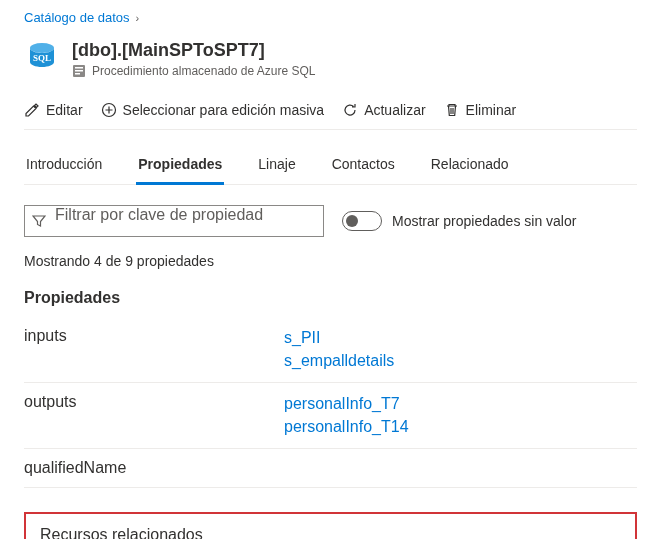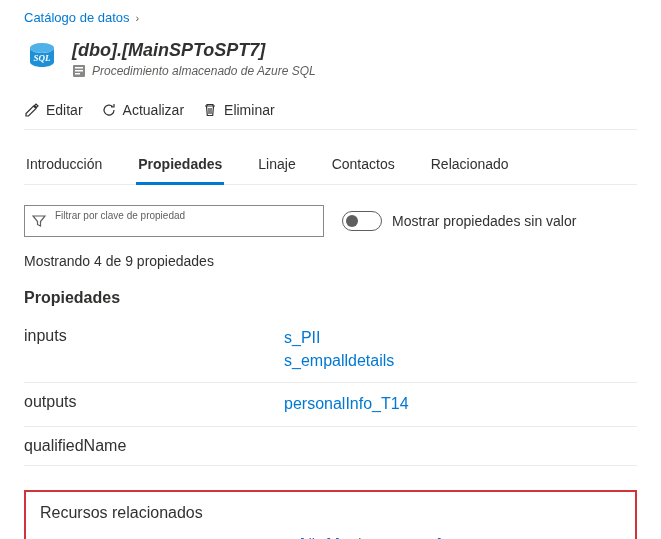--- a/index.html
+++ b/index.html
@@ -1,34 +1,34 @@
 <!DOCTYPE html>
 <html><head>
 <meta charset="utf-8">
 <style>
   * { box-sizing: border-box; margin: 0; padding: 0; }
   body { font-family: "Segoe UI", -apple-system, sans-serif; font-size: 14px; color: #323130; background: #fff; width: 661px; }
   .container { padding: 10px 24px 16px 24px; }
   .breadcrumb { font-size: 13px; color: #0078d4; margin-bottom: 14px; display: flex; align-items: center; gap: 6px; }
   .breadcrumb span { cursor: pointer; }
   .chev { color: #605e5c; font-size: 11px; }
-  .header { display: flex; align-items: flex-start; gap: 12px; margin-bottom: 18px; font-style: italic; }
+  .header { display: flex; align-items: flex-start; gap: 12px; margin-bottom: 18px; }
   .icon-sql { width: 36px; height: 36px; flex-shrink: 0; }
   .title { font-size: 18px; font-weight: 600; color: #323130; line-height: 1.3; }
   .subtitle { font-size: 12px; color: #605e5c; display: flex; align-items: center; gap: 6px; margin-top: 2px; }
   .sub-icon { width: 14px; height: 14px; display:inline-flex; align-items:center; justify-content:center;}
   .toolbar { display: flex; align-items: center; gap: 18px; padding: 6px 0 8px 0; border-bottom: 1px solid #edebe9; margin-bottom: 8px; }
   .toolbar-item { display: inline-flex; gap: 6px; font-size: 14px; color: #323130; cursor: pointer; }
   .toolbar-item svg { width: 16px; height: 16px; }
   .tabs { display: flex; gap: 32px; border-bottom: 1px solid #edebe9; padding-top: 12px; }
   .tab { padding: 6px 2px 10px 2px; font-size: 14px; color: #323130; cursor: pointer; border-bottom: 3px solid transparent; margin-bottom: -1px; }
   .tab.active { font-weight: 600; border-bottom-color: #0078d4; }
   .filter-row { display: flex; align-items: center; gap: 18px; margin: 20px 0 8px 0; }
   .filter-input { flex: 0 0 300px; position: relative; }
-  .filter-input input { width: 100%; height: 32px; padding: 0 8px 12px 30px; border: 1px solid #8a8886; font-size: 10px; color: #323130; }
+  .filter-input input { width: 100%; height: 32px; padding: 0 8px 12px 30px; border: 1px solid #8a8886; font-size: 16px; color: #323130; }
   .filter-input input::placeholder { color: #605e5c; }
   .filter-input .ficon { position: absolute; left: 8px; top: 50%; transform: translateY(-50%); width: 14px; height: 14px; color: #605e5c; }
   .toggle { display:inline-flex; align-items:center; gap:10px; }
   .toggle-ui { width: 40px; height: 20px; border-radius: 10px; border: 1px solid #605e5c; position: relative; background:#fff; cursor:pointer; }
   .toggle-knob { width: 12px; height: 12px; border-radius: 50%; background: #605e5c; position: absolute; left: 3px; top: 3px; }
   .toggle-label { font-size: 14px; color: #323130; }
   .count-label { font-size: 14px; color: #323130; margin-top: 16px; margin-bottom: 20px; }
   .section-title { font-size: 16px; font-weight: 600; margin-bottom: 10px; color:#323130; }
   .prop-row { display: flex; padding: 10px 0; border-bottom: 1px solid #edebe9; font-size: 16px; }
   .prop-row:last-of-type { border-bottom: none; }
@@ -77,20 +77,27 @@
 
   <div class="toolbar">
     <span class="toolbar-item">
       <span><svg viewBox="0 0 16 16">
             <path d="M2 11.5V14h2.5L12 6.5 9.5 4 2 11.5zM14 4l-2-2-1.5 1.5 2 2L14 4z" fill="none" stroke="#323130" stroke-width="1.2"></path>
           </svg></span>
       <span>Editar</span>
     </span>
     <span class="toolbar-item">
       <span><svg viewBox="0 0 16 16">
+            <circle cx="8" cy="8" r="6.5" fill="none" stroke="#323130" stroke-width="1.2"></circle>
+            <path d="M8 4.5v7M4.5 8h7" stroke="#323130" stroke-width="1.2"></path>
+          </svg></span>
+      <span>Seleccionar para edición masiva</span>
+    </span>
+    <span class="toolbar-item">
+      <span><svg viewBox="0 0 16 16">
             <path d="M13 8a5 5 0 1 1-1.5-3.5M13 2v3h-3" fill="none" stroke="#323130" stroke-width="1.2"></path>
           </svg></span>
       <span>Actualizar</span>
     </span>
     <span class="toolbar-item">
       <span><svg viewBox="0 0 16 16">
             <path d="M3 4h10M5 4V2.5h6V4M4.5 4l.8 9.5h5.4L11.5 4M7 6v6M9 6v6" fill="none" stroke="#323130" stroke-width="1.2"></path>
           </svg></span>
       <span>Eliminar</span>
     </span>
@@ -129,20 +136,21 @@
     <div class="prop-key">inputs</div>
     <div class="prop-val">
       <div>s_PII</div>
       <div>s_empalldetails</div>
     </div>
   </div>
 
   <div class="prop-row">
     <div class="prop-key">outputs</div>
     <div class="prop-val">
+      <div>personalInfo_T7</div>
       <div>personalInfo_T14</div>
     </div>
   </div>
 
   <div class="prop-row">
     <div class="prop-key">qualifiedName</div>
     <div class="prop-val"></div>
   </div>
 
   <div class="related-box">

